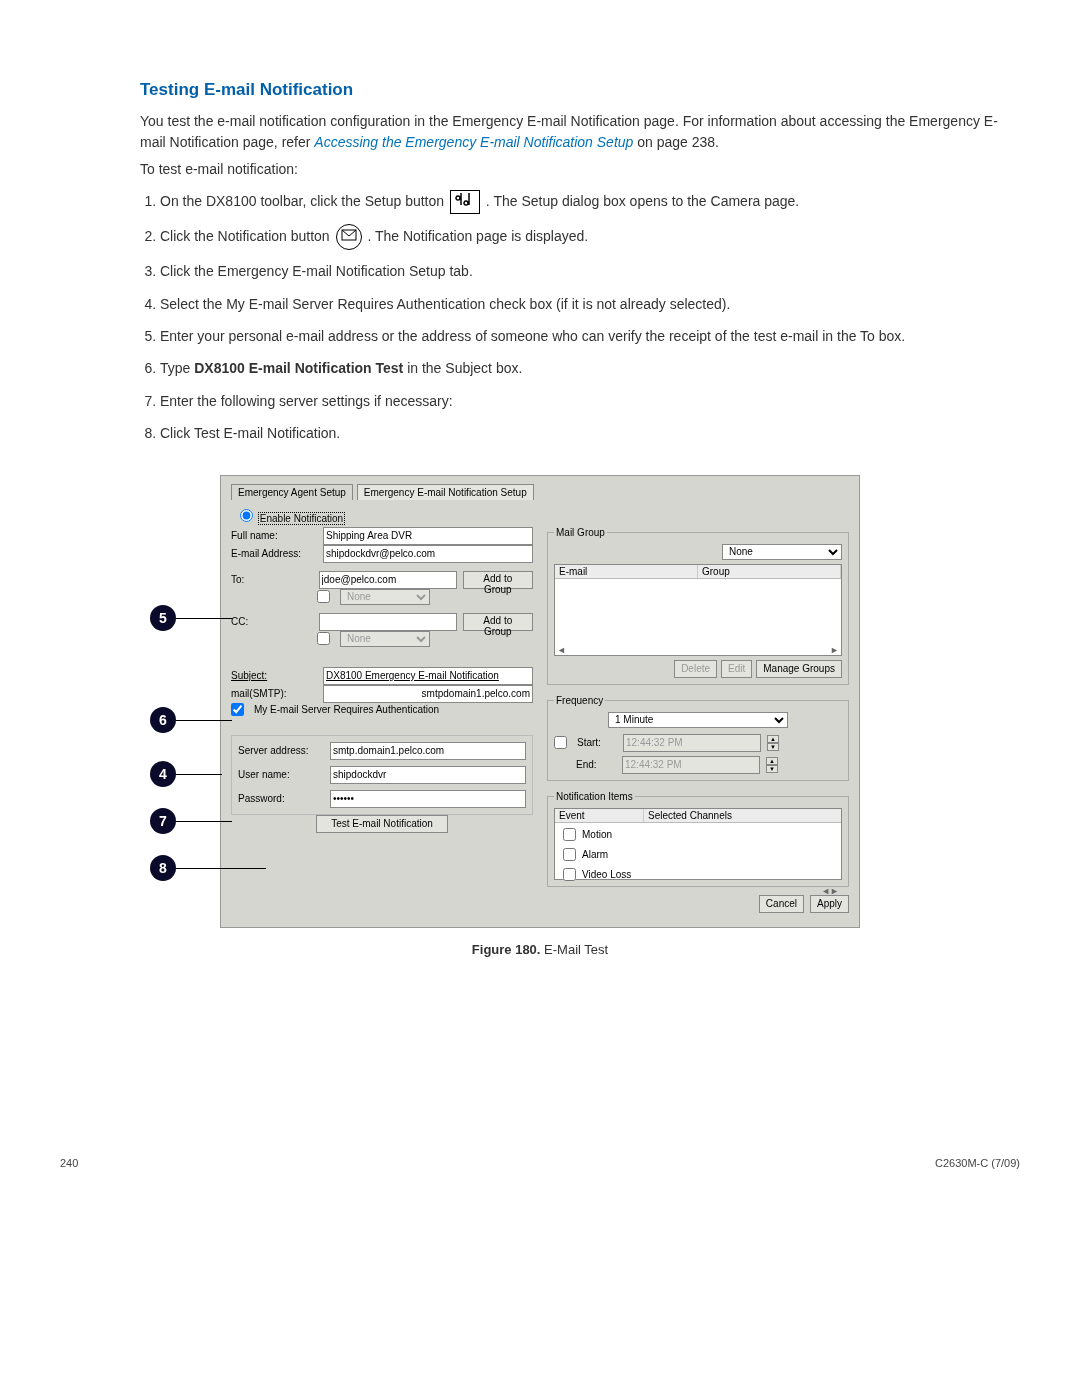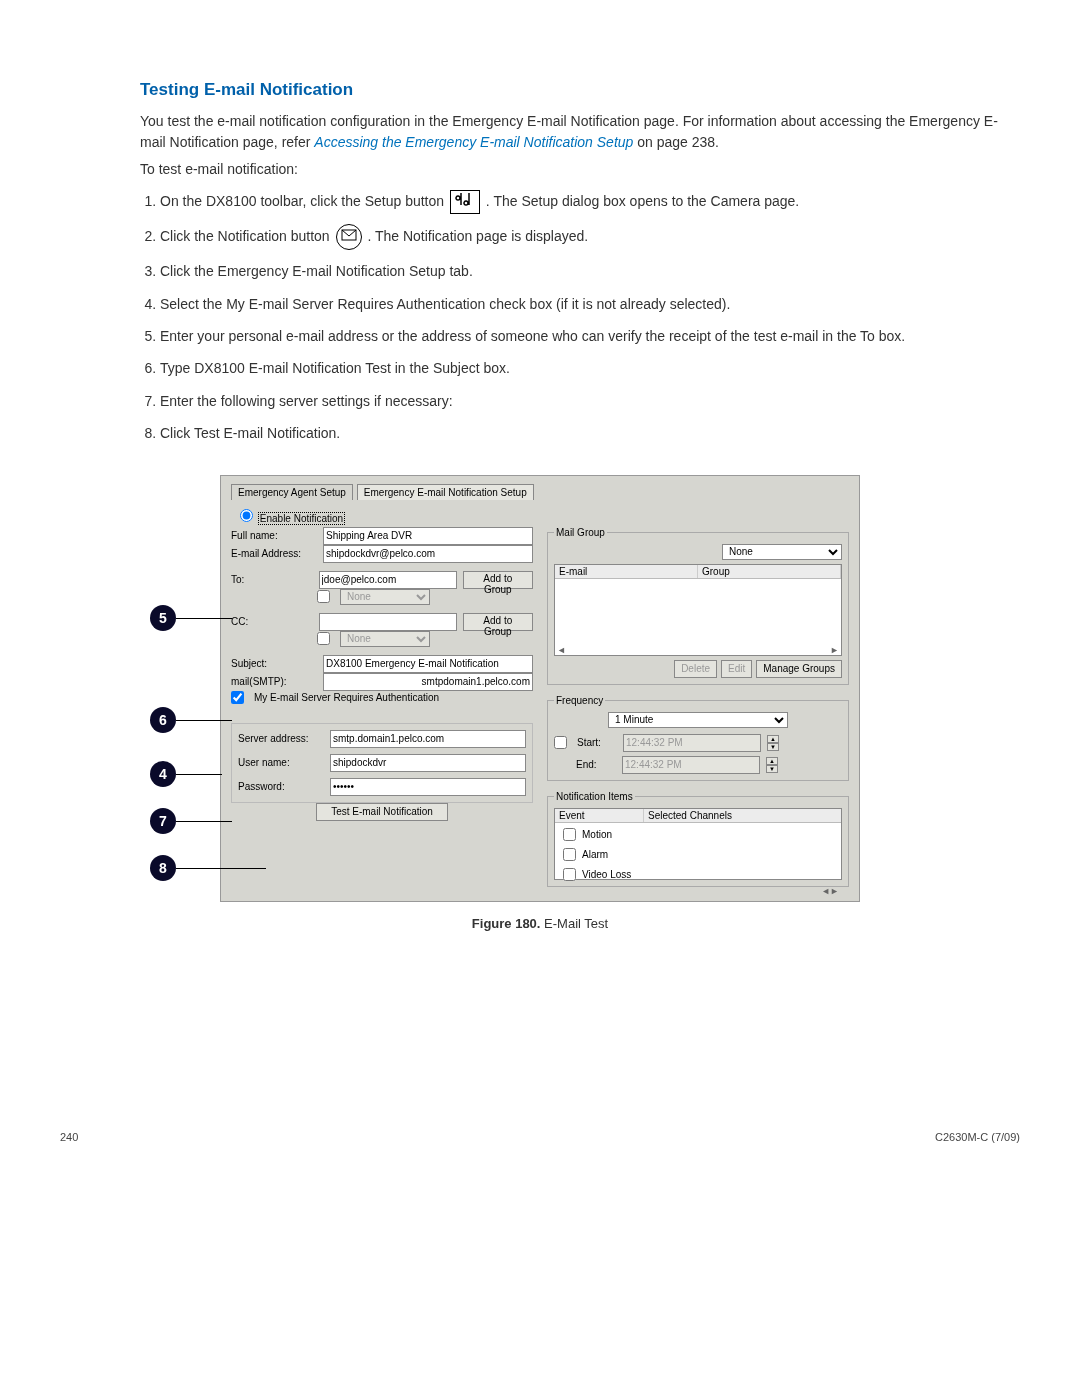--- a/index.html
+++ b/index.html
@@ -49,21 +49,21 @@
     text-align: center;
     line-height: 22px;
     margin: 0 2px;
   }
   .inline-icon.round {
     border-radius: 50%;
     width: 24px;
     height: 24px;
     line-height: 22px;
   }
-  .bold { font-weight: normal; }
+  .bold { font-weight: bold; }
 
   
   .figure-wrap {
     position: relative;
     margin: 30px auto 10px auto;
     width: 640px;
   }
   .callouts-col {
     position: absolute;
     left: -70px;
@@ -300,21 +300,21 @@
         </div>
         <div class="form-row" style="margin-top:8px;">
           <span class="lbl">CC:</span>
           <input class="tinput" style="flex: 0 0 100px;">
           <button class="btn">Add to Group</button>
         </div>
         <div class="form-row" style="padding-left:86px;">
           <input type="checkbox" class="chk" style="">
           <select class="sel disabled" style="width:90px;"><option>None</option></select>
         </div>
-        <div class="form-row" style="margin-top:8px;">
+        <div class="form-row" style="margin-top:20px;text-decoration:underline;">
           <span class="lbl">Subject:</span>
           <input class="tinput" value="DX8100 Emergency E-mail Notification" style="">
         </div>
         <div class="form-row">
           <span class="lbl">mail(SMTP):</span>
           <input class="tinput" style="text-align: right;" value="smtpdomain1.pelco.com">
         </div>
         <div class="form-row">
           <input type="checkbox" class="chk" checked="" style="">
           <span>My E-mail Server Requires Authentication</span>
@@ -414,20 +414,24 @@
             </div>
             <div class="scroll">
                 <span>◄</span>
                 <span>►</span>
               </div>
           </div>
         </fieldset>
       </div>
     </div>
 
+    <div class="dlg-btns">
+      <button class="btn">Cancel</button>
+      <button class="btn">Apply</button>
+    </div>
   </div>
 
   <div class="fig-caption">
     <b>Figure 180.</b>
     <span>  E-Mail Test</span>
   </div>
 </div>
 
 <div class="footer">
   <span>240</span>

